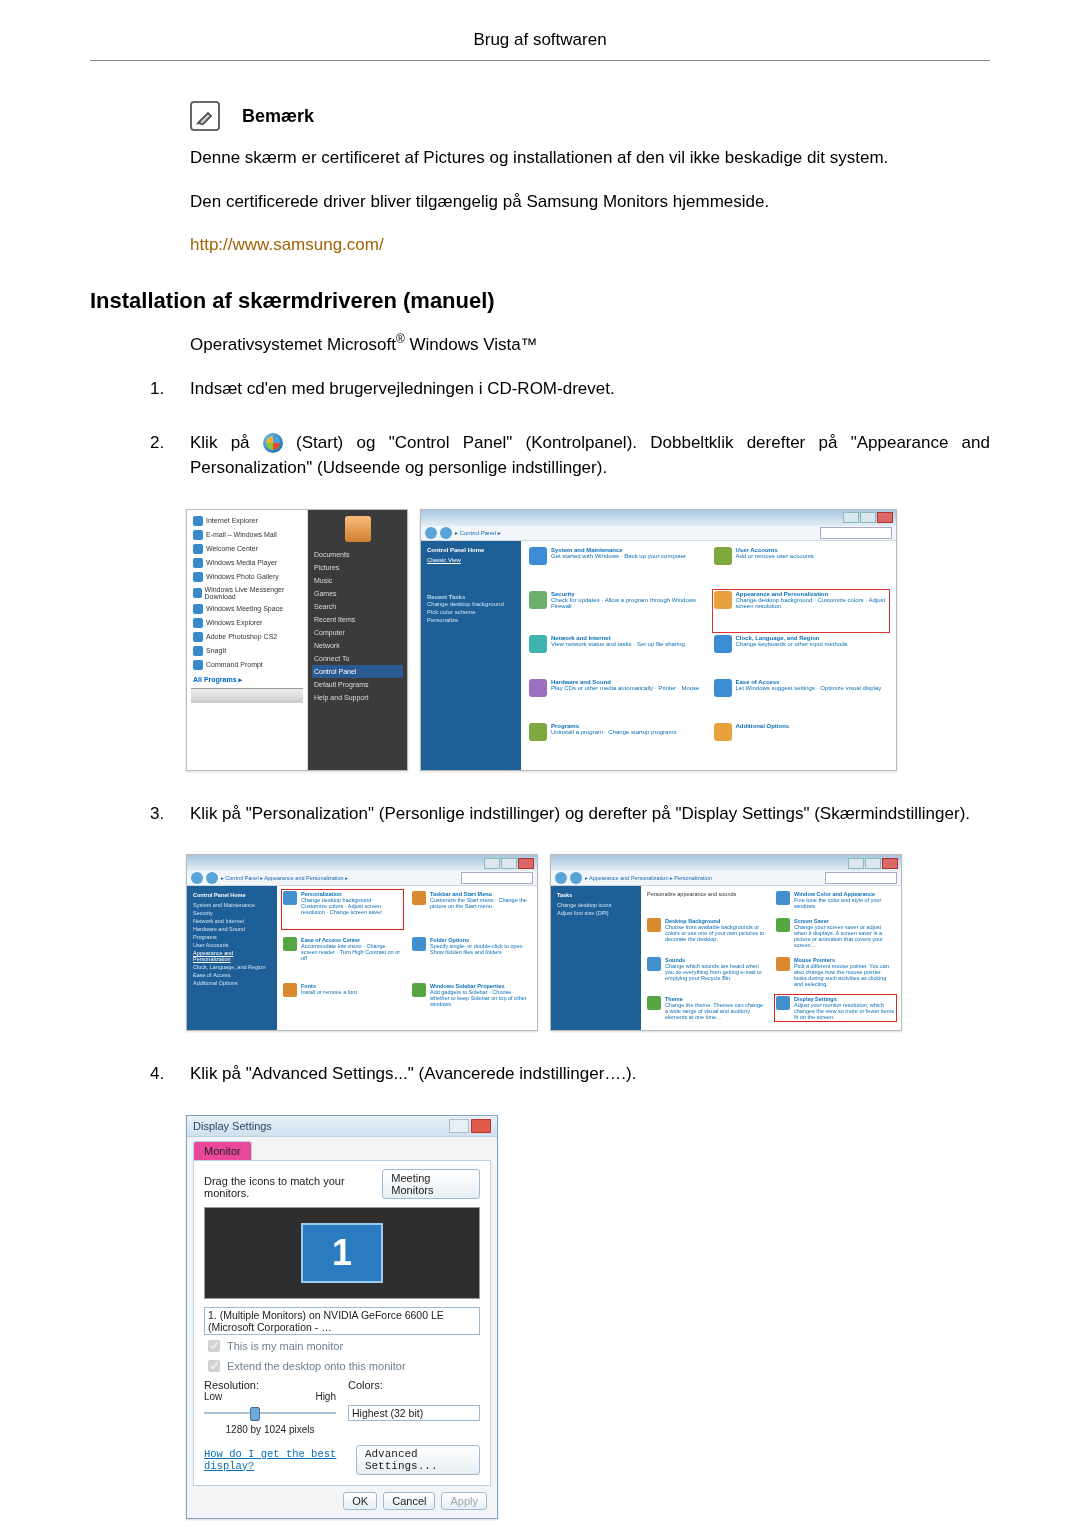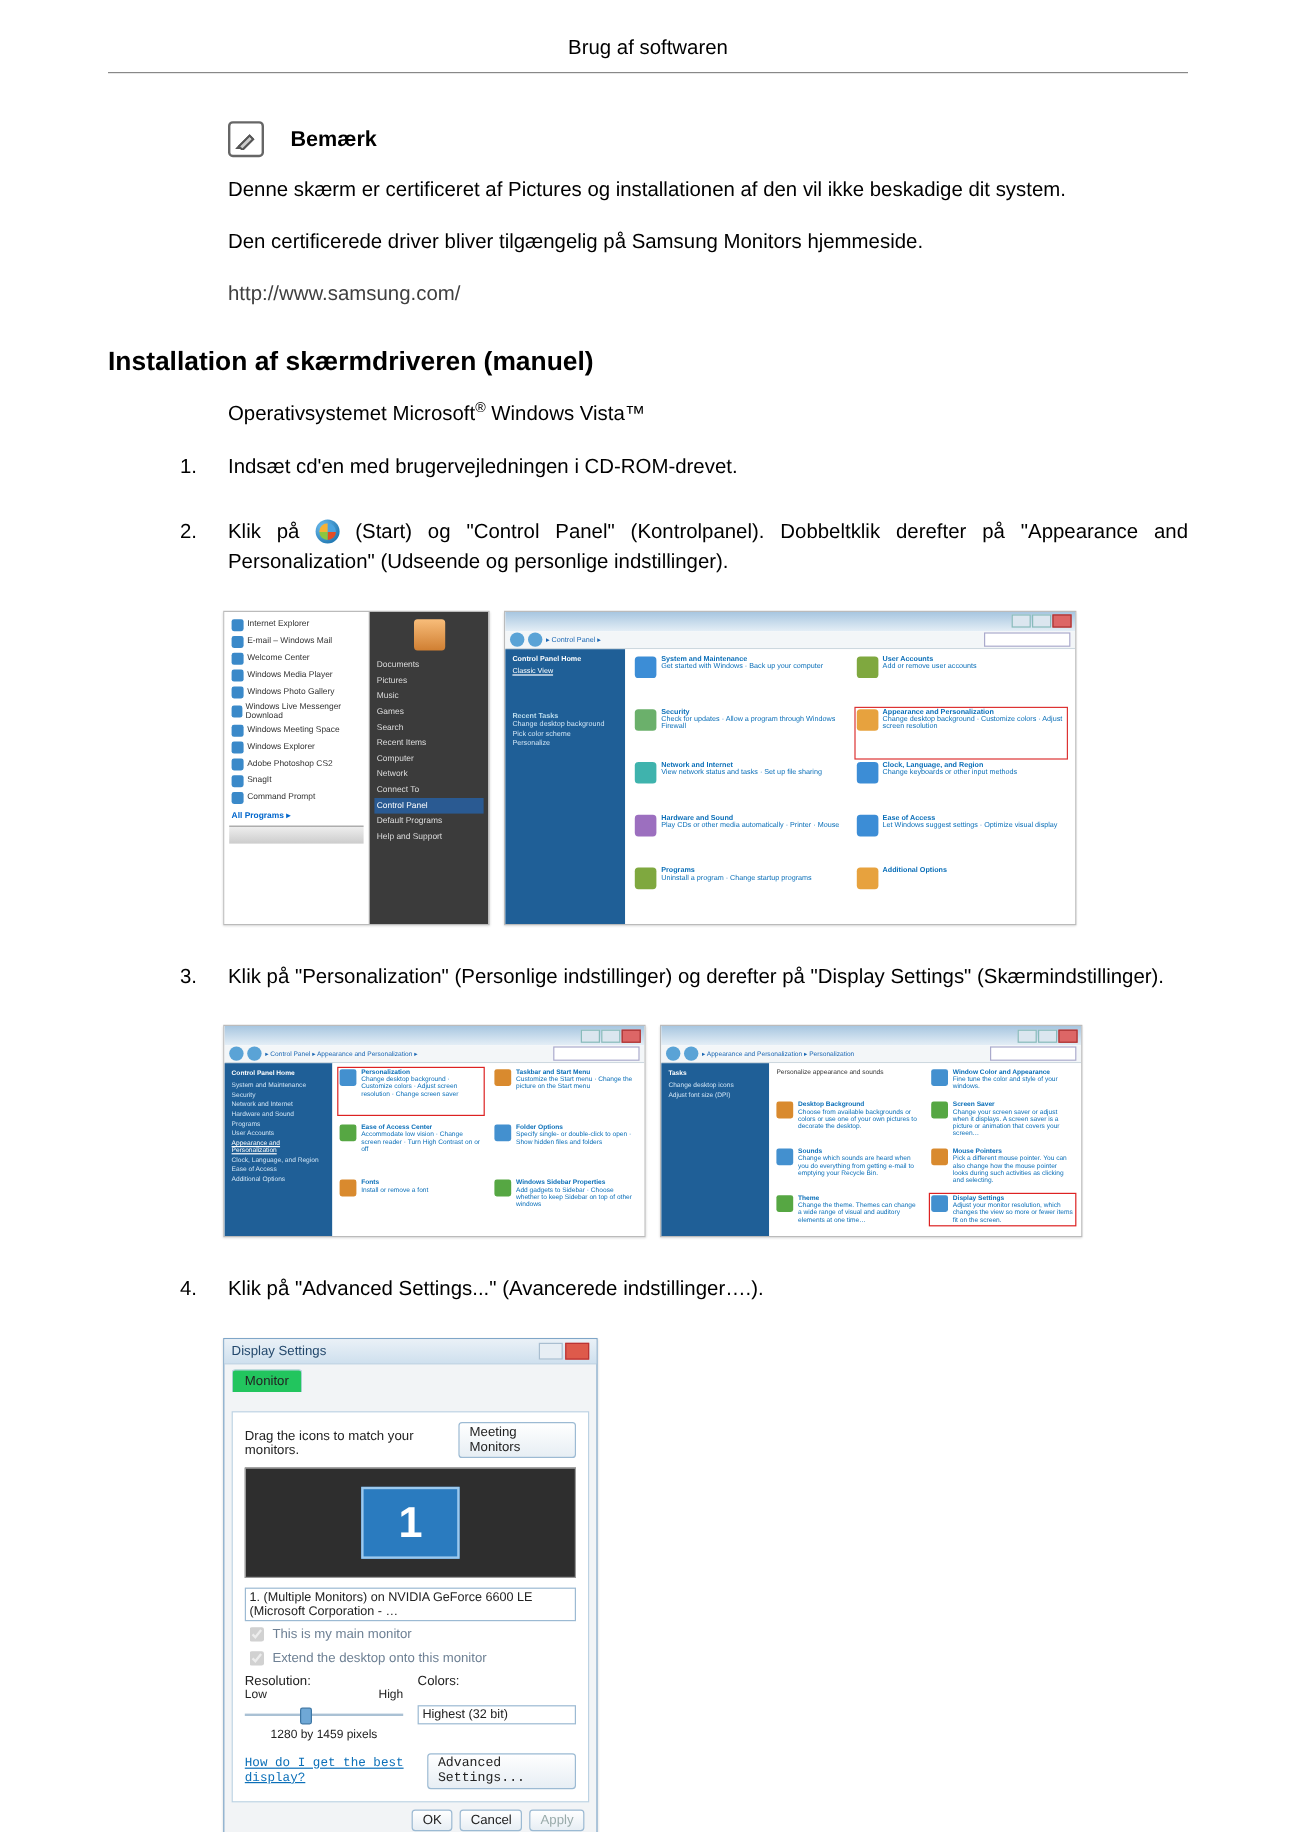--- a/index.html
+++ b/index.html
@@ -37,21 +37,21 @@
     height: 26px;
     border: 2px solid #666;
     border-radius: 4px;
     display: flex;
     align-items: center;
     justify-content: center;
   }
   .note-icon svg { width: 18px; height: 18px; }
   .note-label { font-size: 18px; font-weight: bold; }
   .para { font-size: 17px; line-height: 1.5; margin: 0 0 18px 0; text-align: justify; }
-  .link-text { color: #404040; }
+  .link-text { color: #a16207; }
   h2.section {
     font-size: 22px;
     font-weight: bold;
     margin: 30px 0 18px 0;
   }
   .os-line {
     font-size: 17px;
     margin-left: 100px;
     margin-bottom: 22px;
   }
@@ -199,22 +199,22 @@
   }
   .dispdlg .ttl{
     height:20px; background:linear-gradient(#eaf1f7,#cfe0ee);
     display:flex; align-items:center; padding:0 6px; color:#23486c;
     border-bottom:1px solid #bcd2e3; justify-content:space-between;
   }
   .dispdlg .ttl .winbtns{ display:flex; gap:2px;}
   .dispdlg .ttl .wbtn{ width:18px;height:12px;background:#e7eef4;border:1px solid #a9bed0; }
   .dispdlg .ttl .wbtn.close{ background:#de5a4b; border-color:#b33;}
   .dispdlg .tab{
-    display:inline-block; padding:3px 10px; background:#22c55e; border:1px solid #bcd2e3; border-bottom:none;
-    margin:4px 0 16px 6px; border-radius:3px 3px 0 0;
+    display:inline-block; padding:3px 10px; background:#ec4899; border:1px solid #bcd2e3; border-bottom:none;
+    margin:4px 0 0 6px; border-radius:3px 3px 0 0;
   }
   .dispdlg .panel{
     background:#fff; margin:0 6px 6px; border:1px solid #bcd2e3; padding:8px 10px 10px;
   }
   .dispdlg .toprow{ display:flex; justify-content:space-between; align-items:flex-end;}
   .dispdlg .idbtn, .dispdlg .advbtn, .dispdlg .okbtn{
     border:1px solid #9cbad3; background:linear-gradient(#fff,#e7eef4);
     padding:2px 8px; border-radius:3px; cursor:pointer;
   }
   .dispdlg .monarea{
@@ -646,21 +646,21 @@
         <div>
           <div>Resolution:</div>
           <div class="slabels">
               <span>Low</span>
               <span>High</span>
             </div>
           <div class="slider">
               <div class="track"></div>
               <div class="thumb"></div>
             </div>
-          <div class="resval">1280 by 1459 pixels</div>
+          <div class="resval">1280 by 1024 pixels</div>
         </div>
         <div>
           <div>Colors:</div>
           <div class="combo" style="margin-top:14px;">Highest (32 bit)</div>
         </div>
       </div>
       <div style="display:flex;justify-content:flex-start;align-items:center;margin-top:10px;font-family:Liberation Mono, monospace;">
         <span class="howlink">How do I get the best display?</span>
         <span class="advbtn">Advanced Settings...</span>
       </div>

